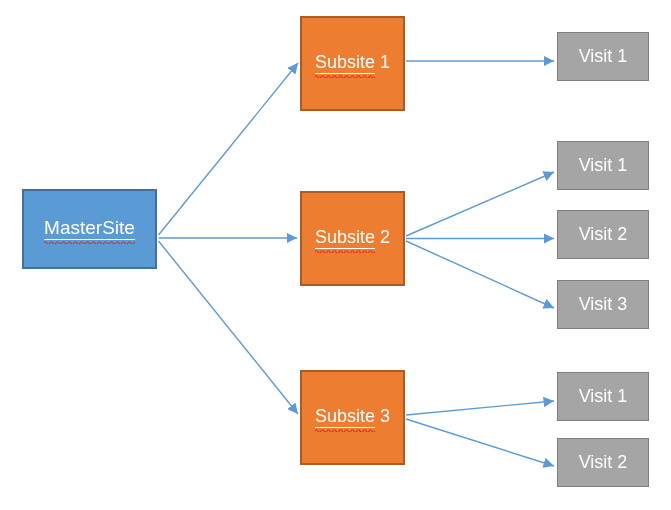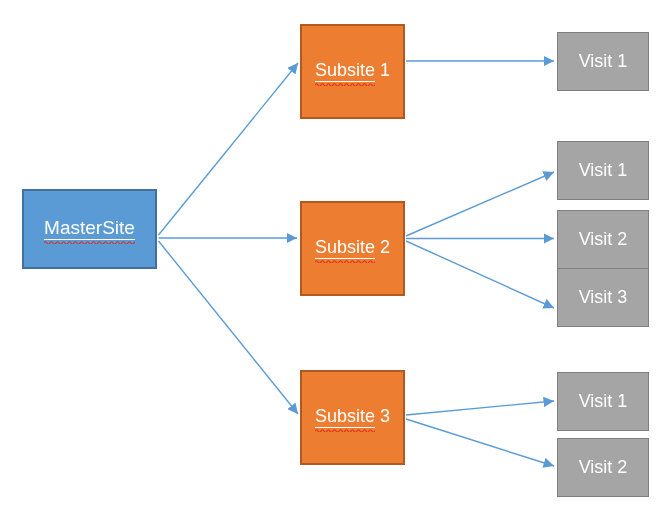--- a/index.html
+++ b/index.html
@@ -42,32 +42,32 @@
     left: 22px; top: 189px; width: 135px; height: 80px;
     background: var(--master-fill, #5B9BD5);
     border: 2px solid var(--master-border, #41719C);
     font-size: 19px;
   }
   .node-subsite {
     left: 300px; width: 105px; height: 95px;
     background: var(--subsite-fill, #ED7D31);
     border: 2px solid var(--subsite-border, #AE5A21);
   }
-  .node-subsite-1 { top: 24px; }
-  .node-subsite-2 { top: 201px; }
+  .node-subsite-1 { top: 16px; }
+  .node-subsite-2 { top: 191px; }
   .node-subsite-3 { top: 370px; justify-content: center; }
   .node-visit {
-    left: 557px; width: 92px; height: 59px;
+    left: 557px; width: 92px; height: 49px;
     background: var(--visit-fill, #A5A5A5);
     border: 1.5px solid var(--visit-border, #7F7F7F);
   }
   .node-visit-t1 { top: 32px; }
   .node-visit-m1 { top: 141px; }
   .node-visit-m2 { top: 210px; }
-  .node-visit-m3 { top: 268px; }
+  .node-visit-m3 { top: 280px; }
   .node-visit-b1 { top: 372px; }
   .node-visit-b2 { top: 438px; }
 
   .misspelled {
     position: relative;
     display: inline-block;
     border-bottom: 1.5px solid var(--label-text, #ffffff);
     padding-bottom: 1px;
   }
   .squiggle {

